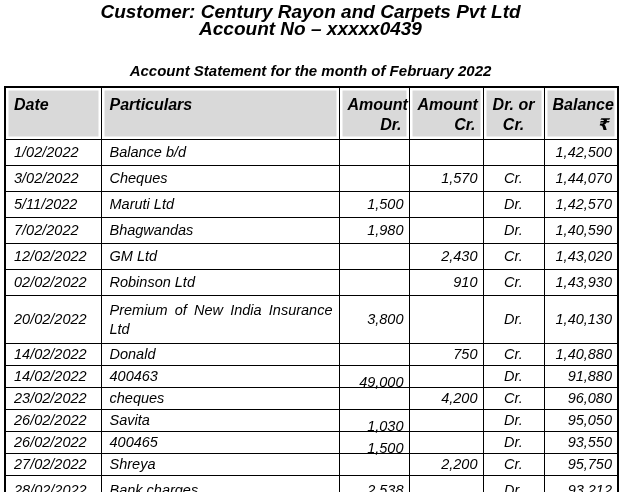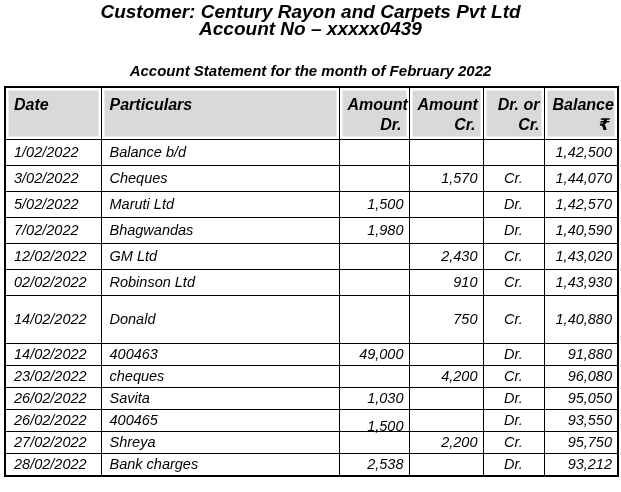--- a/index.html
+++ b/index.html
@@ -51,21 +51,21 @@
     font-weight: bold;
     font-size: 16px;
     vertical-align: top;
     padding: 7px 7px 4px 8px;
     line-height: 20px;
   }
   thead th span { display: block; }
   th.h-date, th.h-part { text-align: left; }
   th.h-amt .l1 { text-align: center; }
   th.h-amt .l2 { text-align: right; }
-  th.h-drcr { text-align: right; padding-left: 4px; padding-right: 4px; }
+  th.h-drcr { text-align: center; padding-left: 4px; padding-right: 4px; }
   th.h-bal .l1 { text-align: left; }
   th.h-bal .l2 { text-align: right; }
 
   tbody td {
     font-size: 14.5px;
     vertical-align: middle;
     line-height: 19px;
     padding: 0 5px;
     border-top: none;
     border-bottom: none;
@@ -142,21 +142,21 @@
   </tr>
       <tr>
     <td class="c-date"><span>3/02/2022</span></td>
     <td class="c-part"><span>Cheques</span></td>
     <td class="c-dr"><span></span></td>
     <td class="c-cr"><span>1,570</span></td>
     <td class="c-drcr"><span>Cr.</span></td>
     <td class="c-bal"><span>1,44,070</span></td>
   </tr>
       <tr>
-    <td class="c-date"><span>5/02/2022</span></td>
+    <td class="c-date"><span>5/11/2022</span></td>
     <td class="c-part"><span>Maruti Ltd</span></td>
     <td class="c-dr"><span>1,500</span></td>
     <td class="c-cr"><span></span></td>
     <td class="c-drcr"><span>Dr.</span></td>
     <td class="c-bal"><span>1,42,570</span></td>
   </tr>
       <tr>
     <td class="c-date"><span>7/02/2022</span></td>
     <td class="c-part"><span>Bhagwandas</span></td>
     <td class="c-dr"><span>1,980</span></td>
@@ -174,20 +174,28 @@
   </tr>
       <tr>
     <td class="c-date"><span>02/02/2022</span></td>
     <td class="c-part"><span>Robinson Ltd</span></td>
     <td class="c-dr"><span></span></td>
     <td class="c-cr"><span>910</span></td>
     <td class="c-drcr"><span>Cr.</span></td>
     <td class="c-bal"><span>1,43,930</span></td>
   </tr>
       <tr>
+    <td class="c-date"><span>20/02/2022</span></td>
+    <td class="c-part"><span>Premium of New India Insurance Ltd</span></td>
+    <td class="c-dr"><span>3,800</span></td>
+    <td class="c-cr"><span></span></td>
+    <td class="c-drcr"><span>Dr.</span></td>
+    <td class="c-bal"><span>1,40,130</span></td>
+  </tr>
+      <tr>
     <td class="c-date"><span>14/02/2022</span></td>
     <td class="c-part"><span>Donald</span></td>
     <td class="c-dr"><span></span></td>
     <td class="c-cr"><span>750</span></td>
     <td class="c-drcr"><span>Cr.</span></td>
     <td class="c-bal"><span>1,40,880</span></td>
   </tr>
       <tr>
     <td class="c-date"><span>14/02/2022</span></td>
     <td class="c-part"><span>400463</span></td>

